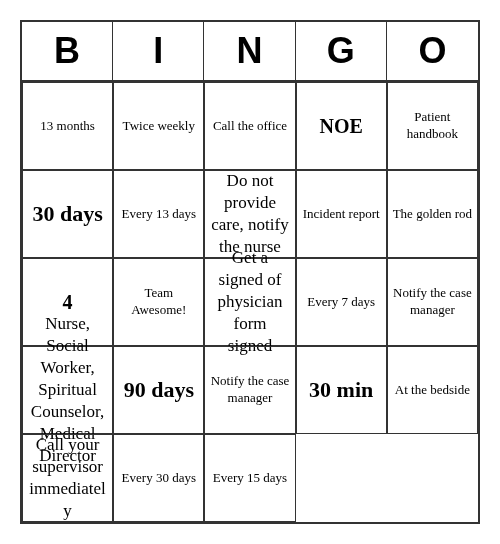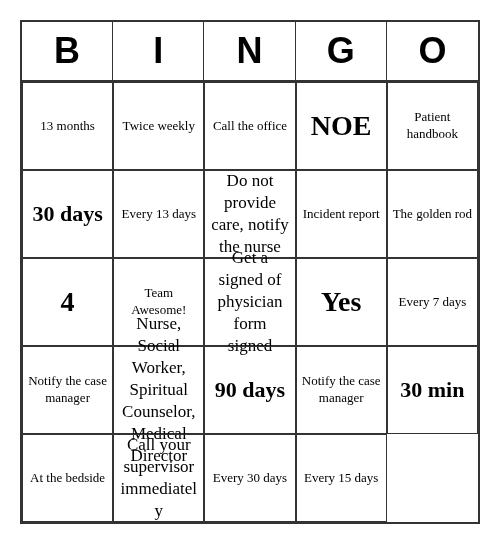--- a/index.html
+++ b/index.html
@@ -46,21 +46,21 @@
       padding: 4px;
       font-size: 13px;
       line-height: 1.3;
       word-break: break-word;
     }
     .bingo-cell.large-text {
       font-size: 22px;
       font-weight: bold;
     }
     .bingo-cell.xl-text {
-      font-size: 28px;
+      font-size: 20px;
       font-weight: bold;
     }
     .bingo-cell.small-text {
       font-size: 17px;
     }
   </style>
 </head>
 <body>
 
 <div class="bingo-card">
@@ -78,21 +78,20 @@
       <div class="bingo-cell xl-text">NOE</div>
       <div class="bingo-cell">Patient handbook</div>
       <div class="bingo-cell large-text">30 days</div>
       <div class="bingo-cell">Every 13 days</div>
       <div class="bingo-cell small-text">Do not provide care, notify the nurse</div>
       <div class="bingo-cell">Incident report</div>
       <div class="bingo-cell">The golden rod</div>
       <div class="bingo-cell xl-text">4</div>
       <div class="bingo-cell">Team Awesome!</div>
       <div class="bingo-cell small-text">Get a signed of physician form signed</div>
-      <div class="bingo-cell xl-text">Yes</div>
       <div class="bingo-cell">Every 7 days</div>
       <div class="bingo-cell">Notify the case manager</div>
       <div class="bingo-cell small-text">Nurse, Social Worker, Spiritual Counselor, Medical Director</div>
       <div class="bingo-cell large-text">90 days</div>
       <div class="bingo-cell">Notify the case manager</div>
       <div class="bingo-cell large-text">30 min</div>
       <div class="bingo-cell">At the bedside</div>
       <div class="bingo-cell small-text">Call your supervisor immediately</div>
       <div class="bingo-cell">Every 30 days</div>
       <div class="bingo-cell">Every 15 days</div>

